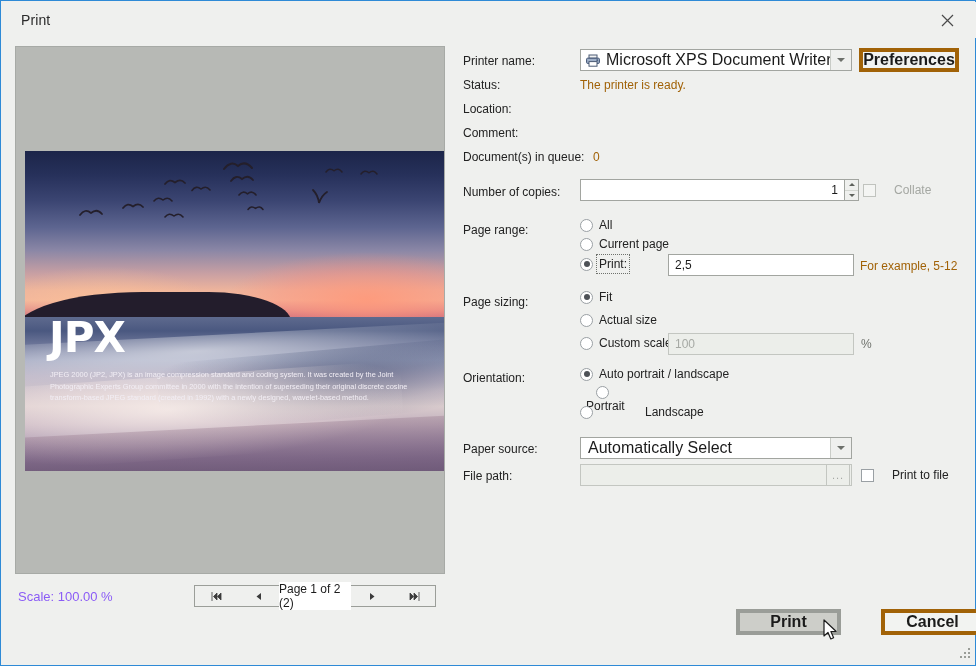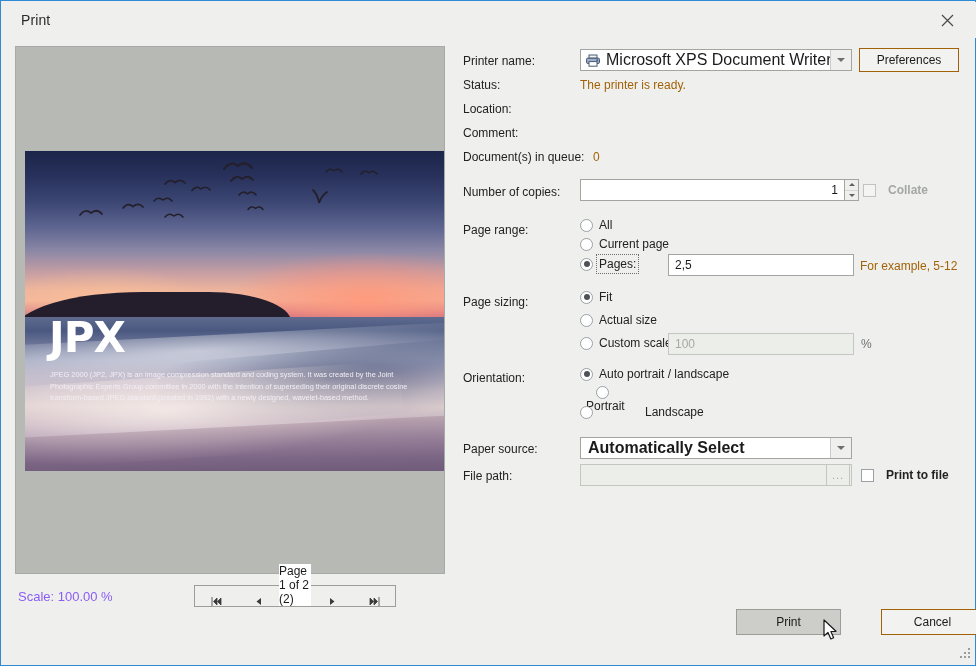--- a/index.html
+++ b/index.html
@@ -125,23 +125,23 @@
   }
   .ov-body{
     position:absolute;left:25px;top:218px;width:370px;
     font-size:7.4px;line-height:11.5px;color:#f2eef5;
     font-family:"Liberation Sans",sans-serif;
   }
 
   
   .scale-label{position:absolute;left:17px;top:588px;font-size:13px;color:#8b5cf6;}
   .pager{
-    position:absolute;left:193px;top:584px;width:202px;height:22px;
+    position:absolute;left:193px;top:584px;width:242px;height:22px;
     box-sizing:border-box;border:1px solid #9b9e99;background:#eff0ee;
-    display:flex;align-items:flex-end;
+    display:flex;align-items:center;
   }
   .pg-btn{
     width:42px;display:flex;align-items:center;justify-content:center;
     cursor:default;
   }
   .pg-label{
     flex:1;background:#ffffff;display:flex;align-items:center;justify-content:center;
     font-size:12px;color:#1b1b1b;
   }
 
@@ -157,23 +157,23 @@
   }
   .combo .ctext{flex:1;padding-left:7px;font-size:16px;color:#1b1b1b;white-space:nowrap;overflow:hidden;}
   .combo .cbtn{
     width:20px;height:20px;border-left:1px solid #c9ccc7;background:#eff0ee;
     display:flex;align-items:center;justify-content:center;
   }
   .tri-down{width:0;height:0;border-left:4px solid transparent;border-right:4px solid transparent;border-top:4px solid #6d706b;}
 
   .btn{
     position:absolute;box-sizing:border-box;height:24px;
-    border:1px solid #a16207;background:#f2f3f1;
+    border:4px solid #a16207;background:#f2f3f1;
     display:flex;align-items:center;justify-content:center;
-    font-size:12px;color:#1b1b1b;cursor:default;
+    font-size:16px;color:#1b1b1b;cursor:default;font-weight:bold;
   }
   .btn.pressed{background:#cdcec9;border-color:#9a9d98;}
 
   .textbox{
     position:absolute;box-sizing:border-box;height:22px;
     border:1px solid #a2a5a0;background:#ffffff;
     display:flex;align-items:center;
     font-size:12px;color:#1b1b1b;
   }
   .textbox .tin{flex:1;padding:0 6px;white-space:nowrap;overflow:hidden;}
@@ -207,21 +207,21 @@
   .rdot.on::after{content:"";width:6px;height:6px;border-radius:50%;background:#4e5257;}
   .rlabel{margin-left:6px;font-size:12px;color:#222;white-space:nowrap;}
   .rlabel.focus{outline:1px dotted #6e716c;outline-offset:2px;}
 
   .check{position:absolute;display:flex;align-items:center;}
   .cbox{
     width:13px;height:13px;box-sizing:border-box;
     border:1px solid #9aa0a4;background:#ffffff;flex:none;
   }
   .cbox.disabled{border-color:#c0c3be;background:#f4f5f3;}
-  .clabel{margin-left:12px;font-size:12px;color:#222;white-space:nowrap;font-weight:bold;}
+  .clabel{margin-left:18px;font-size:12px;color:#222;white-space:nowrap;}
   .clabel.disabled{color:#a4a7a2;}
 
   .cursor{position:absolute;left:822px;top:618px;}
   .grip{position:absolute;right:4px;bottom:3px;}
 </style>
 </head>
 <body>
 
 <div class="window">
 
@@ -395,21 +395,21 @@
     <div class="radio" style="left:117px;top:172px;">
       <span class="rdot"></span>
       <span class="rlabel">All</span>
     </div>
     <div class="radio" style="left:117px;top:191px;">
       <span class="rdot"></span>
       <span class="rlabel">Current page</span>
     </div>
     <div class="radio" style="left:117px;top:211px;">
       <span class="rdot on"></span>
-      <span class="rlabel focus">Pages:</span>
+      <span class="rlabel focus">Print:</span>
     </div>
     <div class="textbox" style="left:205px;top:208px;width:186px;">
       <span class="tin">2,5</span>
     </div>
     <div class="val" style="left:397px;top:213px;">For example, 5-12</div>
 
     <div class="lbl" style="top:249px;">Page sizing:</div>
     <div class="radio" style="left:117px;top:244px;">
       <span class="rdot on"></span>
       <span class="rlabel">Fit</span>
@@ -435,21 +435,21 @@
     <div class="radio" style="left:117px;top:340px;flex-direction:column;">
       <span class="rdot"></span>
       <span class="rlabel">Portrait</span>
     </div>
     <div class="radio" style="left:117px;top:359px;gap:46px;">
       <span class="rdot"></span>
       <span class="rlabel">Landscape</span>
     </div>
 
     <div class="lbl" style="top:396px;">Paper source:</div>
-    <div class="combo" style="left:117px;top:391px;width:272px;font-weight:bold;">
+    <div class="combo" style="left:117px;top:391px;width:272px;">
       <span class="ctext">Automatically Select</span>
       <span class="cbtn">
           <span class="tri-down"></span>
         </span>
     </div>
 
     <div class="lbl" style="top:423px;">File path:</div>
     <div class="textbox disabled" style="left:117px;top:418px;width:272px;">
       <span class="tin"></span>
       <span class="ellipsis-btn">...</span>

